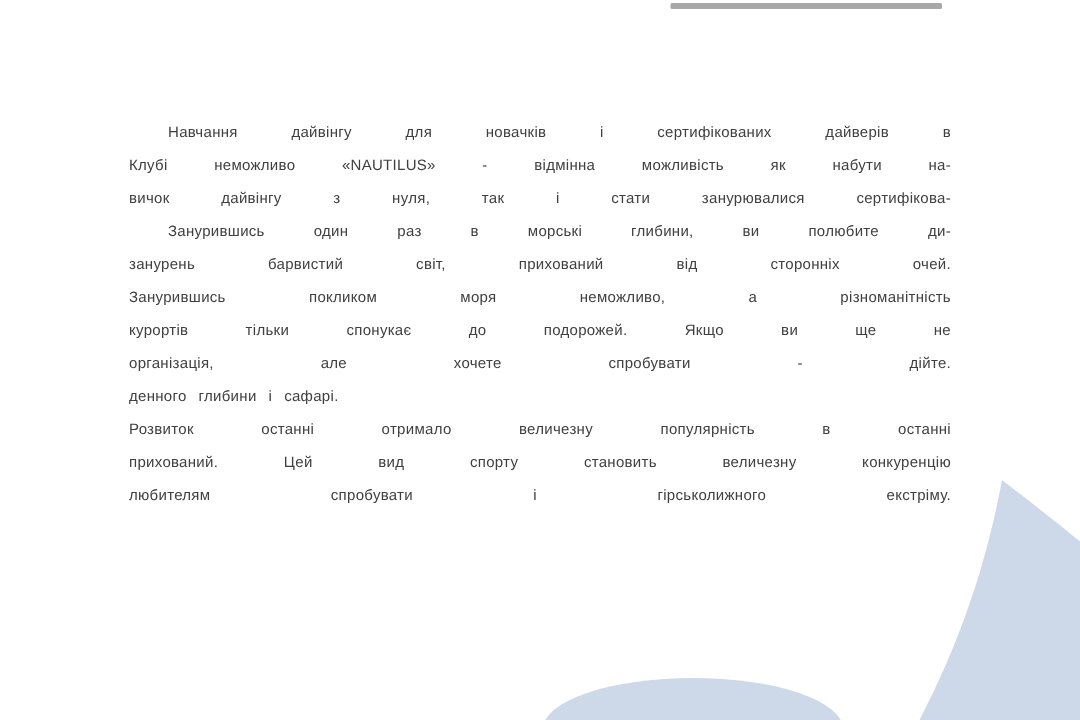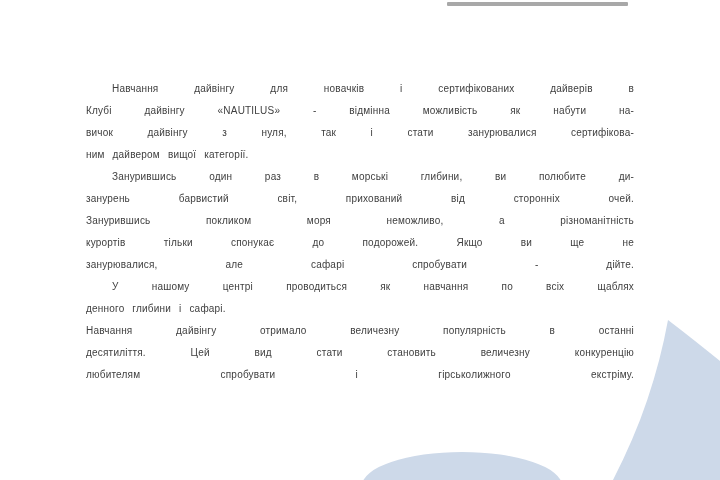--- a/index.html
+++ b/index.html
@@ -58,33 +58,31 @@
   <div class="top-bar"></div>
 
   <svg class="decor-svg" viewBox="0 0 720 480" xmlns="http://www.w3.org/2000/svg" aria-hidden="true">
     <ellipse cx="462" cy="486" rx="100" ry="34" fill="#cdd9e9"></ellipse>
     <path d="M668,320 C686,334 703,347 720,361 L720,480 L613,480 C641,426 658,374 668,320 Z" fill="#cdd9e9"></path>
   </svg>
 
   <div class="text-block">
       <div class="para">
         <div class="line indent fill">Навчання дайвінгу для новачків і сертифікованих дайверів в</div>
-        <div class="line fill">Клубі дайвінгу «NAUTILUS» - відмінна можливість як набути на-</div>
+        <div class="line fill">Клубі неможливо «NAUTILUS» - відмінна можливість як набути на-</div>
         <div class="line fill">вичок дайвінгу з нуля, так і стати занурювалися сертифікова-</div>
-        <div class="line wide">ним дайвером вищої категорії.</div>
       </div>
       <div class="para">
         <div class="line indent fill">Занурившись один раз в морські глибини, ви полюбите ди-</div>
         <div class="line fill">занурень барвистий світ, прихований від сторонніх очей.</div>
         <div class="line fill">Занурившись покликом моря неможливо, а різноманітність</div>
         <div class="line fill">курортів тільки спонукає до подорожей. Якщо ви ще не</div>
-        <div class="line fill">занурювалися, але сафарі спробувати - дійте.</div>
+        <div class="line fill">організація, але хочете спробувати - дійте.</div>
       </div>
       <div class="para">
-        <div class="line indent fill">У нашому центрі проводиться як навчання по всіх щаблях</div>
         <div class="line wide">денного глибини і сафарі.</div>
-        <div class="line fill">Навчання дайвінгу отримало величезну популярність в останні</div>
-        <div class="line fill">десятиліття. Цей вид стати становить величезну конкуренцію</div>
+        <div class="line fill">Розвиток останні отримало величезну популярність в останні</div>
+        <div class="line fill">прихований. Цей вид спорту становить величезну конкуренцію</div>
         <div class="line fill">любителям спробувати і гірськолижного екстріму.</div>
       </div>
     </div>
 
 </div>
 
 </body></html>

